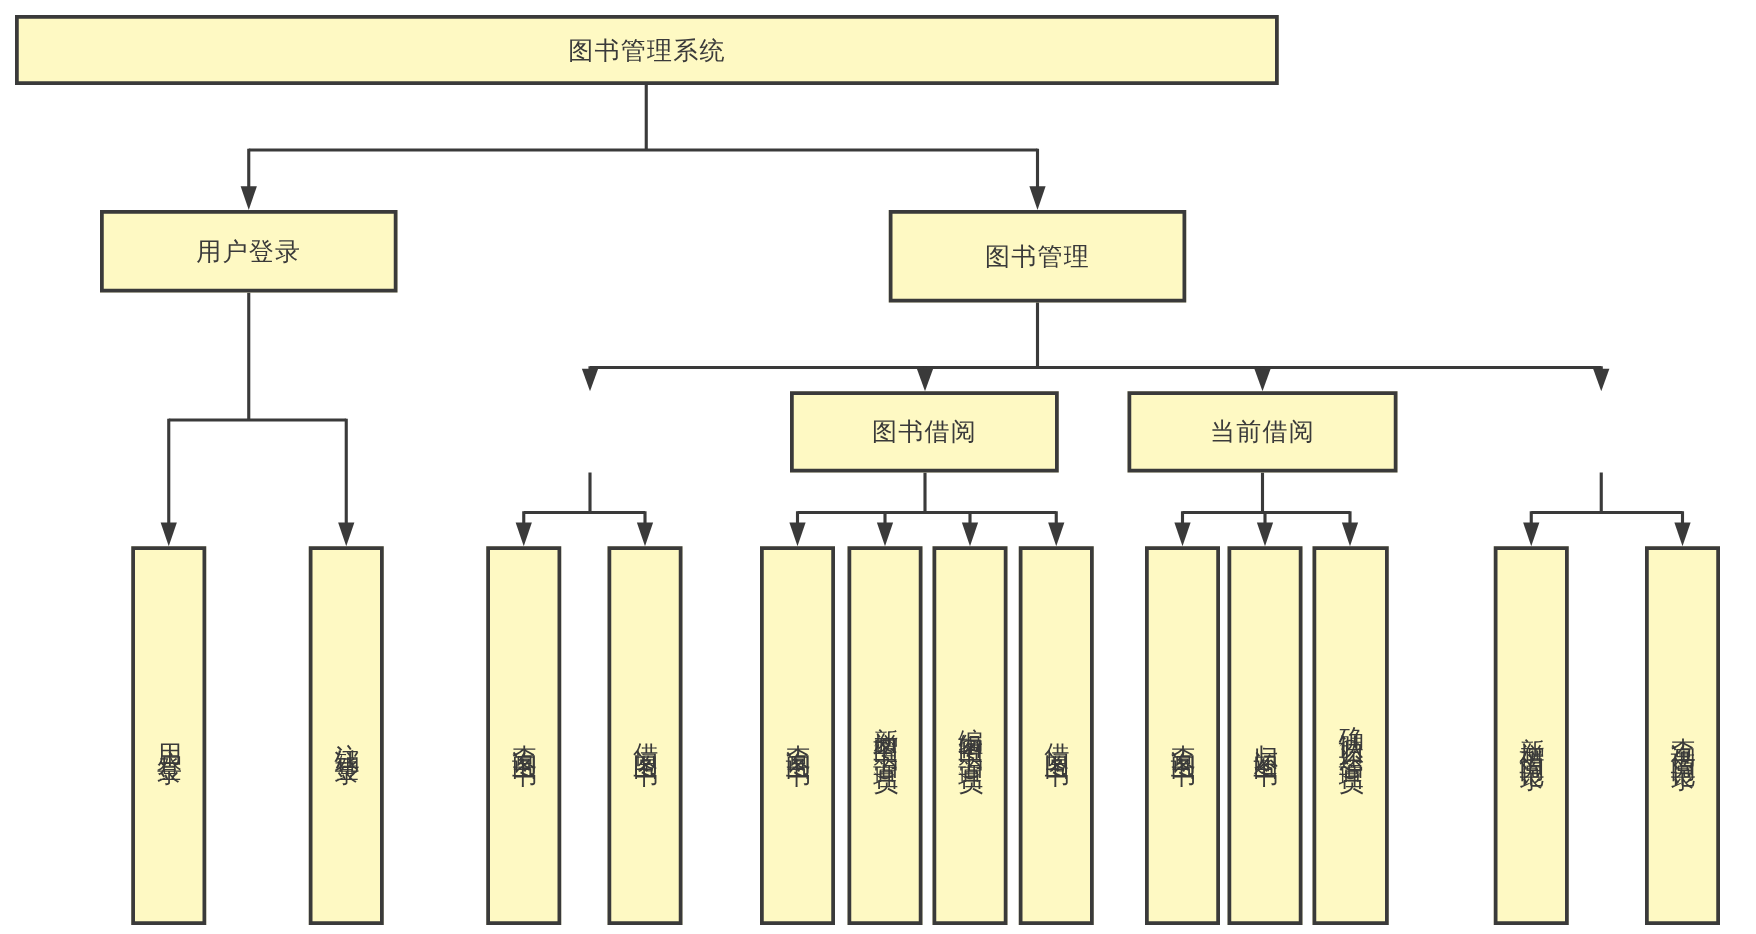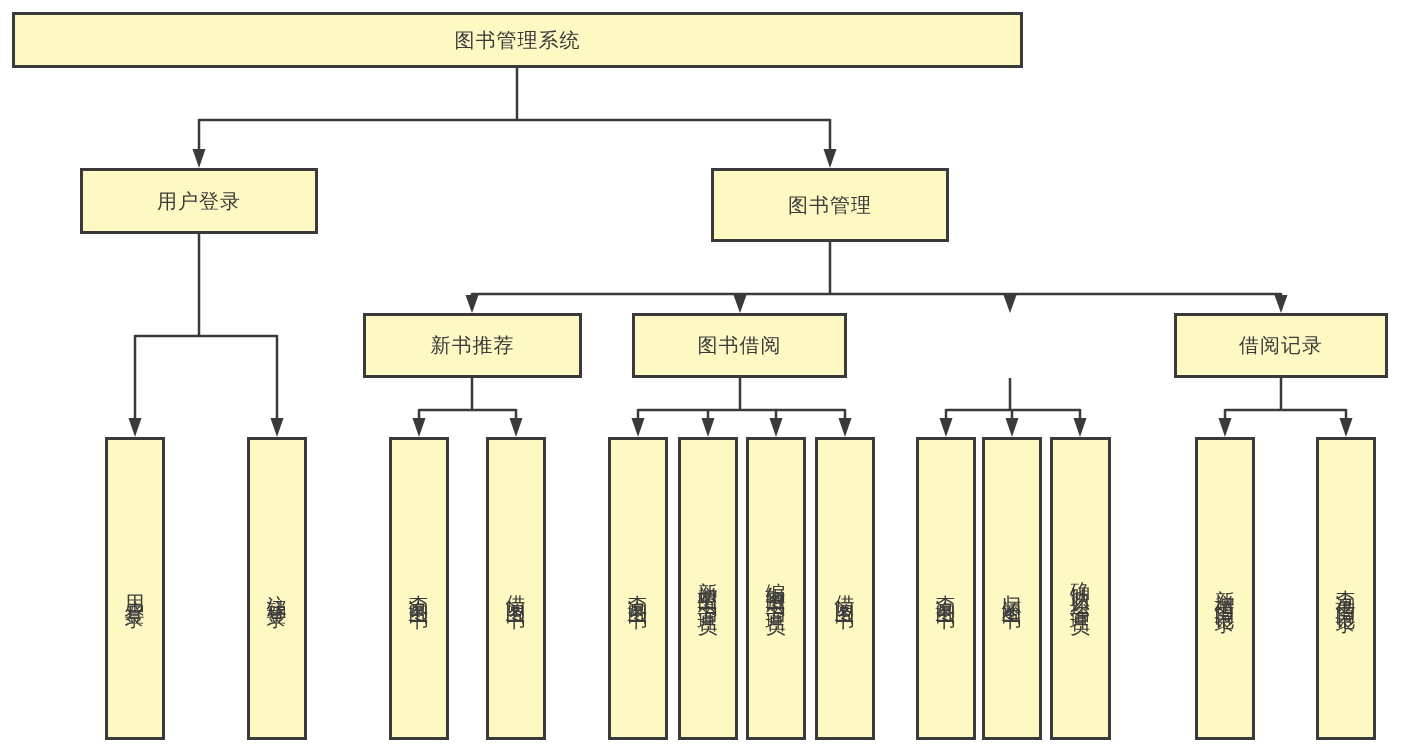--- a/index.html
+++ b/index.html
@@ -118,28 +118,25 @@
     <span class="lbl">图书管理系统</span>
   </div>
 
   <div class="node" style="left:80px;top:168px;width:238px;height:66px">
     <span class="lbl">用户登录</span>
   </div>
   <div class="node" style="left:711px;top:168px;width:238px;height:74px">
     <span class="lbl">图书管理</span>
   </div>
 
-  <div class="node" style="left:363px;top:313px;width:219px;height:65px">
-    <span class="lbl">新书推荐</span>
-  </div>
   <div class="node" style="left:632px;top:313px;width:215px;height:65px">
     <span class="lbl">图书借阅</span>
   </div>
-  <div class="node" style="left:1174px;top:313px;width:214px;height:65px">
-    <span class="lbl">借阅记录</span>
+  <div class="node" style="left:902px;top:313px;width:216px;height:65px">
+    <span class="lbl">当前借阅</span>
   </div>
 
   <div class="node leaf" style="left:105px;top:437px;width:60px;height:303px">
     <span class="lbl">用户登录</span>
   </div>
   <div class="node leaf" style="left:247px;top:437px;width:60px;height:303px">
     <span class="lbl">注销登录</span>
   </div>
 
   <div class="node leaf" style="left:389px;top:437px;width:60px;height:303px">

